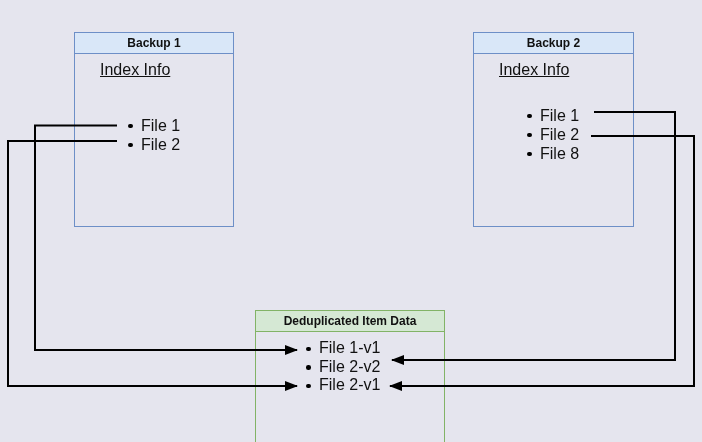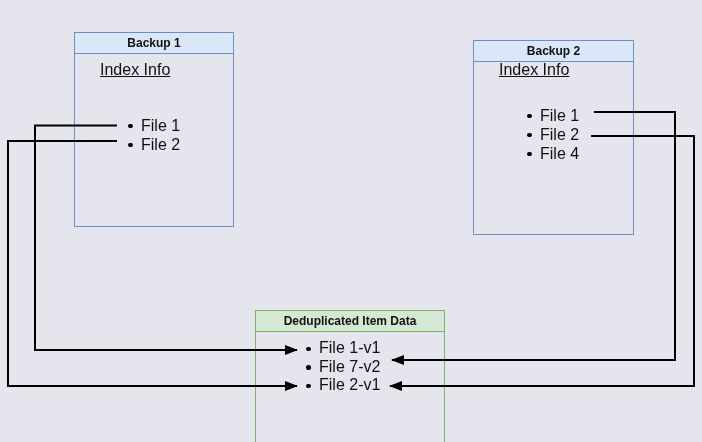--- a/index.html
+++ b/index.html
@@ -91,36 +91,36 @@
 
   <div class="box blue" style="left:74px; top:4px; width:160px; height:195px;">
     <div class="box-header">Backup 1</div>
   </div>
   <div class="label" style="left:100px; top:60px;">Index Info</div>
   <ul class="filelist" style="left:126px; top:116px;">
     <li>File 1</li>
     <li>File 2</li>
   </ul>
 
-  <div class="box blue" style="left:473px; top:12px; width:161px; height:195px;">
+  <div class="box blue" style="left:473px; top:4px; width:161px; height:195px;">
     <div class="box-header">Backup 2</div>
   </div>
   <div class="label" style="left:499px; top:60px;">Index Info</div>
   <ul class="filelist" style="left:525px; top:106px;">
     <li>File 1</li>
     <li>File 2</li>
-    <li>File 4</li>
+    <li>File 8</li>
   </ul>
 
   <div class="box green" style="left:255px; top:282px; width:190px; height:160px;">
     <div class="box-header">Deduplicated Item Data</div>
   </div>
   <ul class="filelist dedup-list" style="left:304px; top:339px;">
     <li>File 1-v1</li>
-    <li>File 7-v2</li>
+    <li>File 2-v2</li>
     <li>File 2-v1</li>
   </ul>
 
   <svg class="arrows" width="702" height="442" viewBox="0 0 702 442">
     <defs>
       <marker id="arrowhead" markerWidth="13" markerHeight="10" refX="12" refY="5" orient="auto" markerUnits="userSpaceOnUse">
         <path d="M0,0 L13,5 L0,10 z" fill="#000000"></path>
       </marker>
     </defs>
     <polyline points="117,125.5 35,125.5 35,350 297,350" marker-end="url(#arrowhead)"></polyline>

